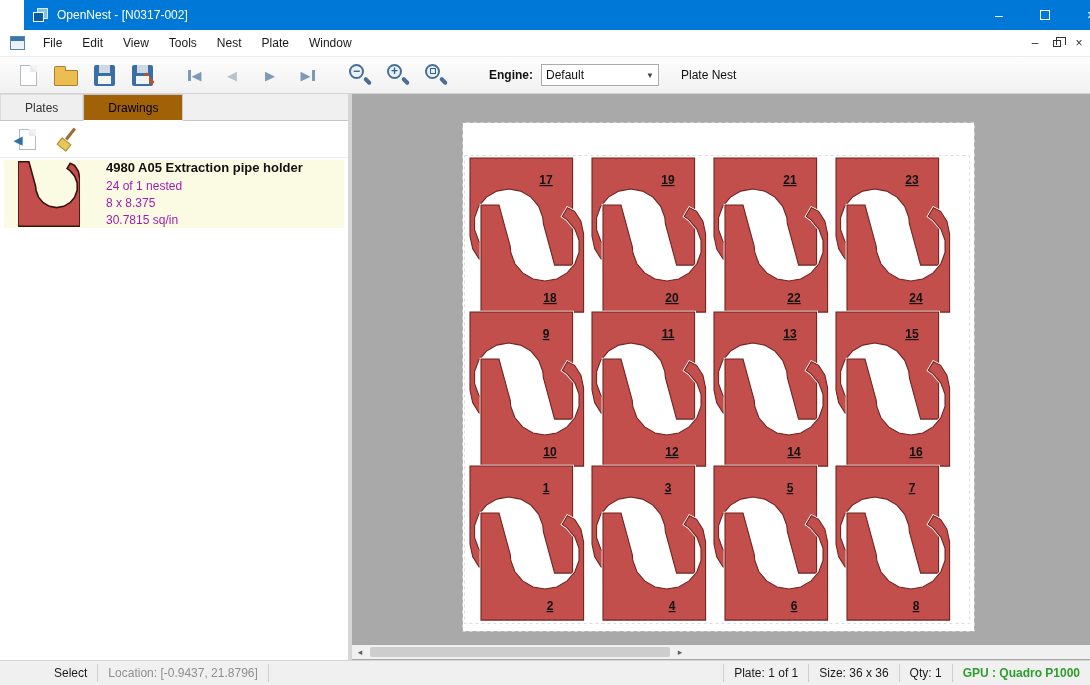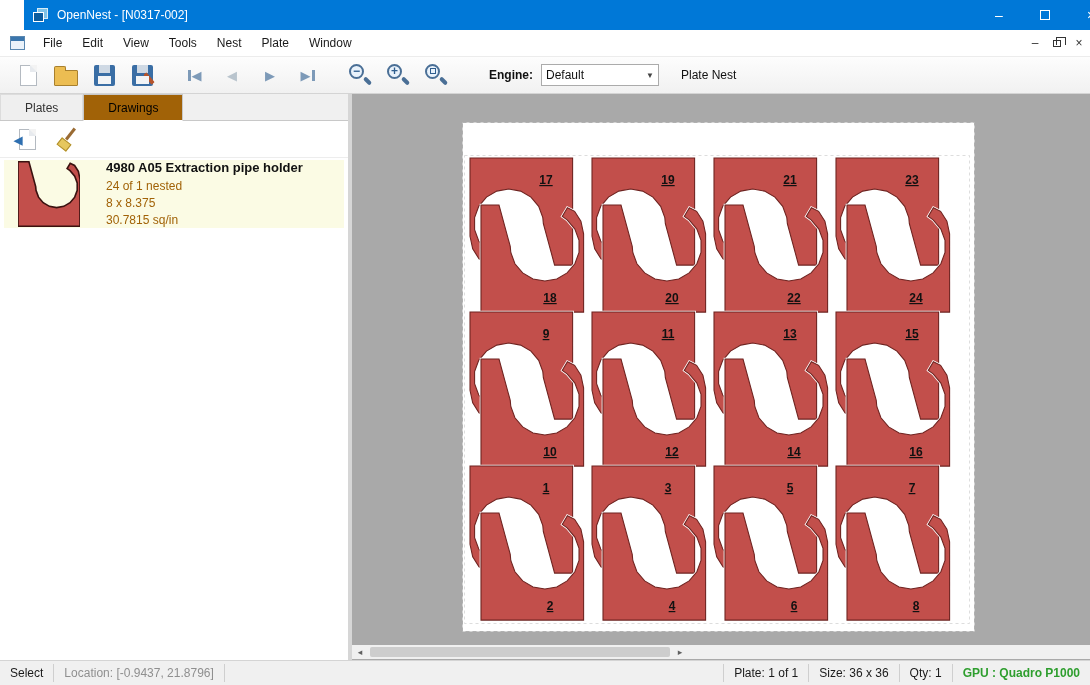--- a/index.html
+++ b/index.html
@@ -59,32 +59,32 @@
   .tab.active{background:#a16207;height:27px;border:1px solid #c8c8c8;border-bottom:1px solid #fff;margin-bottom:-1px;color:#000;}
   .panel-tools{position:absolute;left:0;top:28px;width:348px;height:36px;background:#fff;border-bottom:1px solid #ededed;display:flex;align-items:center;padding-left:10px;}
   .ptbtn{width:34px;height:30px;display:flex;align-items:center;justify-content:center;position:relative;margin-right:6px;}
   .page-arrow{position:absolute;left:4px;top:9px;color:#2e6fb0;font-size:11px;font-weight:bold;}
   .broom{position:relative;width:26px;height:26px;}
   .broom .stick{position:absolute;width:3px;height:14px;background:#9a6b33;left:15px;top:0;transform:rotate(38deg);}
   .broom .head{position:absolute;width:12px;height:9px;background:#e6c75e;border:1px solid #b08f2f;left:4px;top:13px;transform:rotate(38deg);}
   .draw-item{position:absolute;left:4px;top:66px;width:340px;height:68px;background:#fbfbe4;display:flex;align-items:center;padding:6px 8px;}
   .thumb{width:62px;height:66px;margin:0 26px 0 6px;}
   .di-text .t{font-size:13px;font-weight:bold;color:#111;margin-bottom:3px;}
-  .di-text .s{font-size:12px;color:#a16207;line-height:17px;}
+  .di-text .s{font-size:12px;color:#a21caf;line-height:17px;}
 
   .splitter{position:absolute;left:348px;top:0;width:4px;height:566px;background:#d6d6d6;}
 
   .canvas{position:absolute;left:352px;top:0;width:738px;height:566px;background:#a9a9a9;overflow:hidden;}
   .plate-wrap{position:absolute;left:110px;top:28px;width:513px;height:510px;}
   .hscroll{position:absolute;left:0;bottom:1px;width:738px;height:14px;background:#f0f0f0;display:flex;align-items:center;}
   .sarr{width:16px;height:14px;display:flex;align-items:center;justify-content:center;font-size:9px;color:#606060;}
   .sthumb{width:300px;height:10px;background:#cdcdcd;border-radius:2px;margin:0 2px;}
 
   
-  .statusbar{position:absolute;left:0;top:660px;width:1090px;height:25px;background:#f0f0f0;border-top:1px solid #d4d4d4;display:flex;align-items:center;font-size:12px;color:#1a1a1a;}
+  .statusbar{position:absolute;left:0;top:660px;width:1090px;height:25px;background:#f0f0f0;border-top:1px solid #d4d4d4;display:flex;align-items:center;font-size:12px;color:#1a1a1a;padding-left:44px;}
   .sb-cell{padding:0 10px;height:18px;display:flex;align-items:center;white-space:nowrap;}
   .sb-sep{width:1px;height:18px;background:#cfcfcf;}
   .sb-loc{color:#8f8f8f;}
   .sb-spacer{flex:1;}
 </style>
 </head>
 <body>
 
 <div class="win">
 

